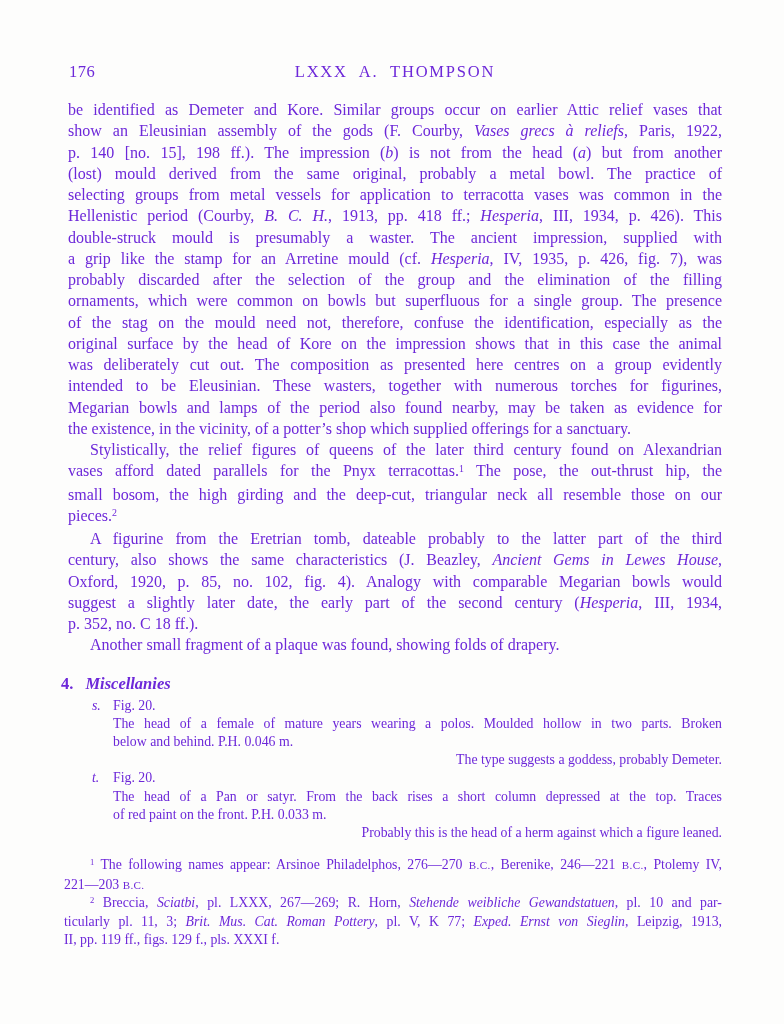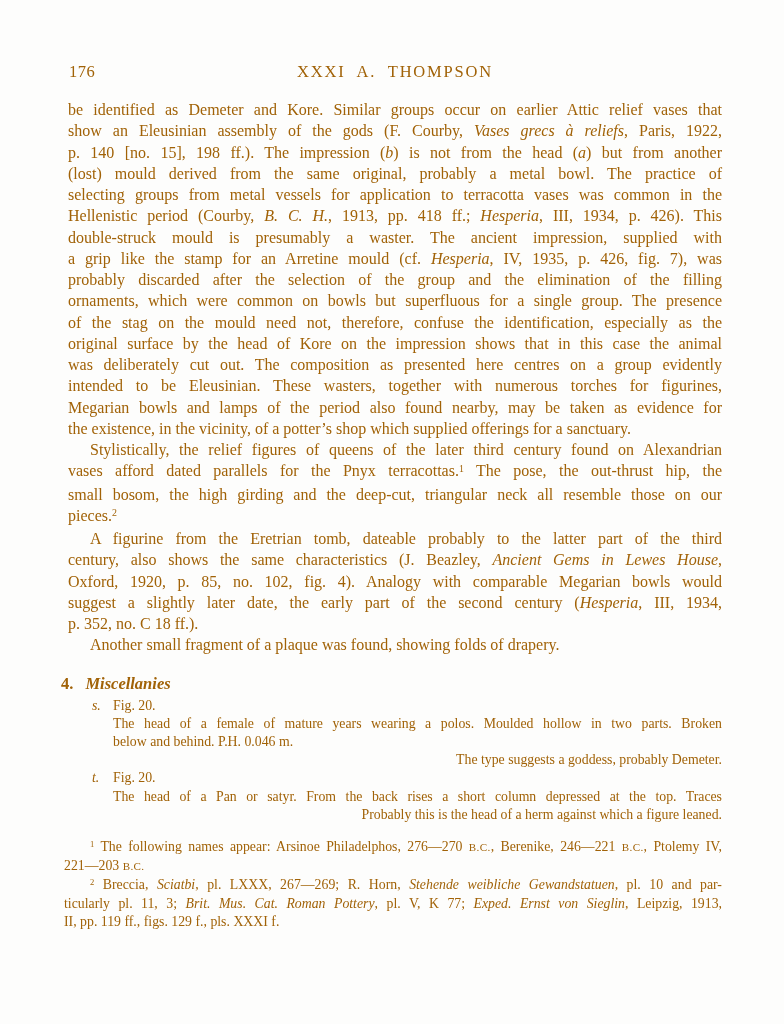--- a/index.html
+++ b/index.html
@@ -4,21 +4,21 @@
 <title>Scanned Paper Page</title>
 <style>
   html, body { margin: 0; padding: 0; background: #ffffff; }
   .page {
     position: relative;
     width: 784px;
     height: 1024px;
     background: #fdfdfc;
     overflow: hidden;
     font-family: "Liberation Serif", serif;
-    color: #a16207;
+    color: #6d28d9;
   }
   .content {
     position: absolute;
     left: 68px;
     top: 61px;
     width: 654px;
   }
 
   
   .header {
@@ -75,21 +75,21 @@
   .footnote .ind { text-indent: 26px; }
 </style>
 </head>
 <body>
 
 <div class="page">
   <div class="content">
 
     <div class="header">
       <span class="page-num">176</span>
-      <div class="running-head">XXXI A. THOMPSON</div>
+      <div class="running-head">LXXX A. THOMPSON</div>
     </div>
 
     <div class="bodytext">
       <div class="para">
           <div class="tline just"><span>be identified as Demeter and Kore. Similar groups occur on earlier Attic relief vases that</span></div>
           <div class="tline just"><span>show an Eleusinian assembly of the gods (F. Courby, </span><span class="s-i">Vases grecs à reliefs</span><span>, Paris, 1922,</span></div>
           <div class="tline just"><span>p. 140 [no. 15], 198 ff.). The impression (</span><span class="s-i">b</span><span>) is not from the head (</span><span class="s-i">a</span><span>) but from another</span></div>
           <div class="tline just"><span>(lost) mould derived from the same original, probably a metal bowl. The practice of</span></div>
           <div class="tline just"><span>selecting groups from metal vessels for application to terracotta vases was common in the</span></div>
           <div class="tline just"><span>Hellenistic period (Courby, </span><span class="s-i">B. C. H.</span><span>, 1913, pp. 418 ff.; </span><span class="s-i">Hesperia</span><span>, III, 1934, p. 426). This</span></div>
@@ -136,20 +136,21 @@
           </div>
         <div class="cat-note">
             <div class="tline"><span>The type suggests a goddess, probably Demeter.</span></div>
           </div>
       </div>
       <div class="cat-item">
         <span class="cat-letter">t.</span>
         <div class="cat-fig">Fig. 20.</div>
         <div class="cat-body">
             <div class="tline just"><span>The head of a Pan or satyr. From the back rises a short column depressed at the top. Traces</span></div>
+            <div class="tline"><span>of red paint on the front. P.H. 0.033 m.</span></div>
           </div>
         <div class="cat-note">
             <div class="tline"><span>Probably this is the head of a herm against which a figure leaned.</span></div>
           </div>
       </div>
     </div>
 
     <div class="footnotes">
       <div class="footnote">
           <div class="tline just ind"><span class="s-sup">1</span><span> The following names appear: Arsinoe Philadelphos, 276—270 </span><span class="s-sc">B.C.</span><span>, Berenike, 246—221 </span><span class="s-sc">B.C.</span><span>, Ptolemy IV,</span></div>

